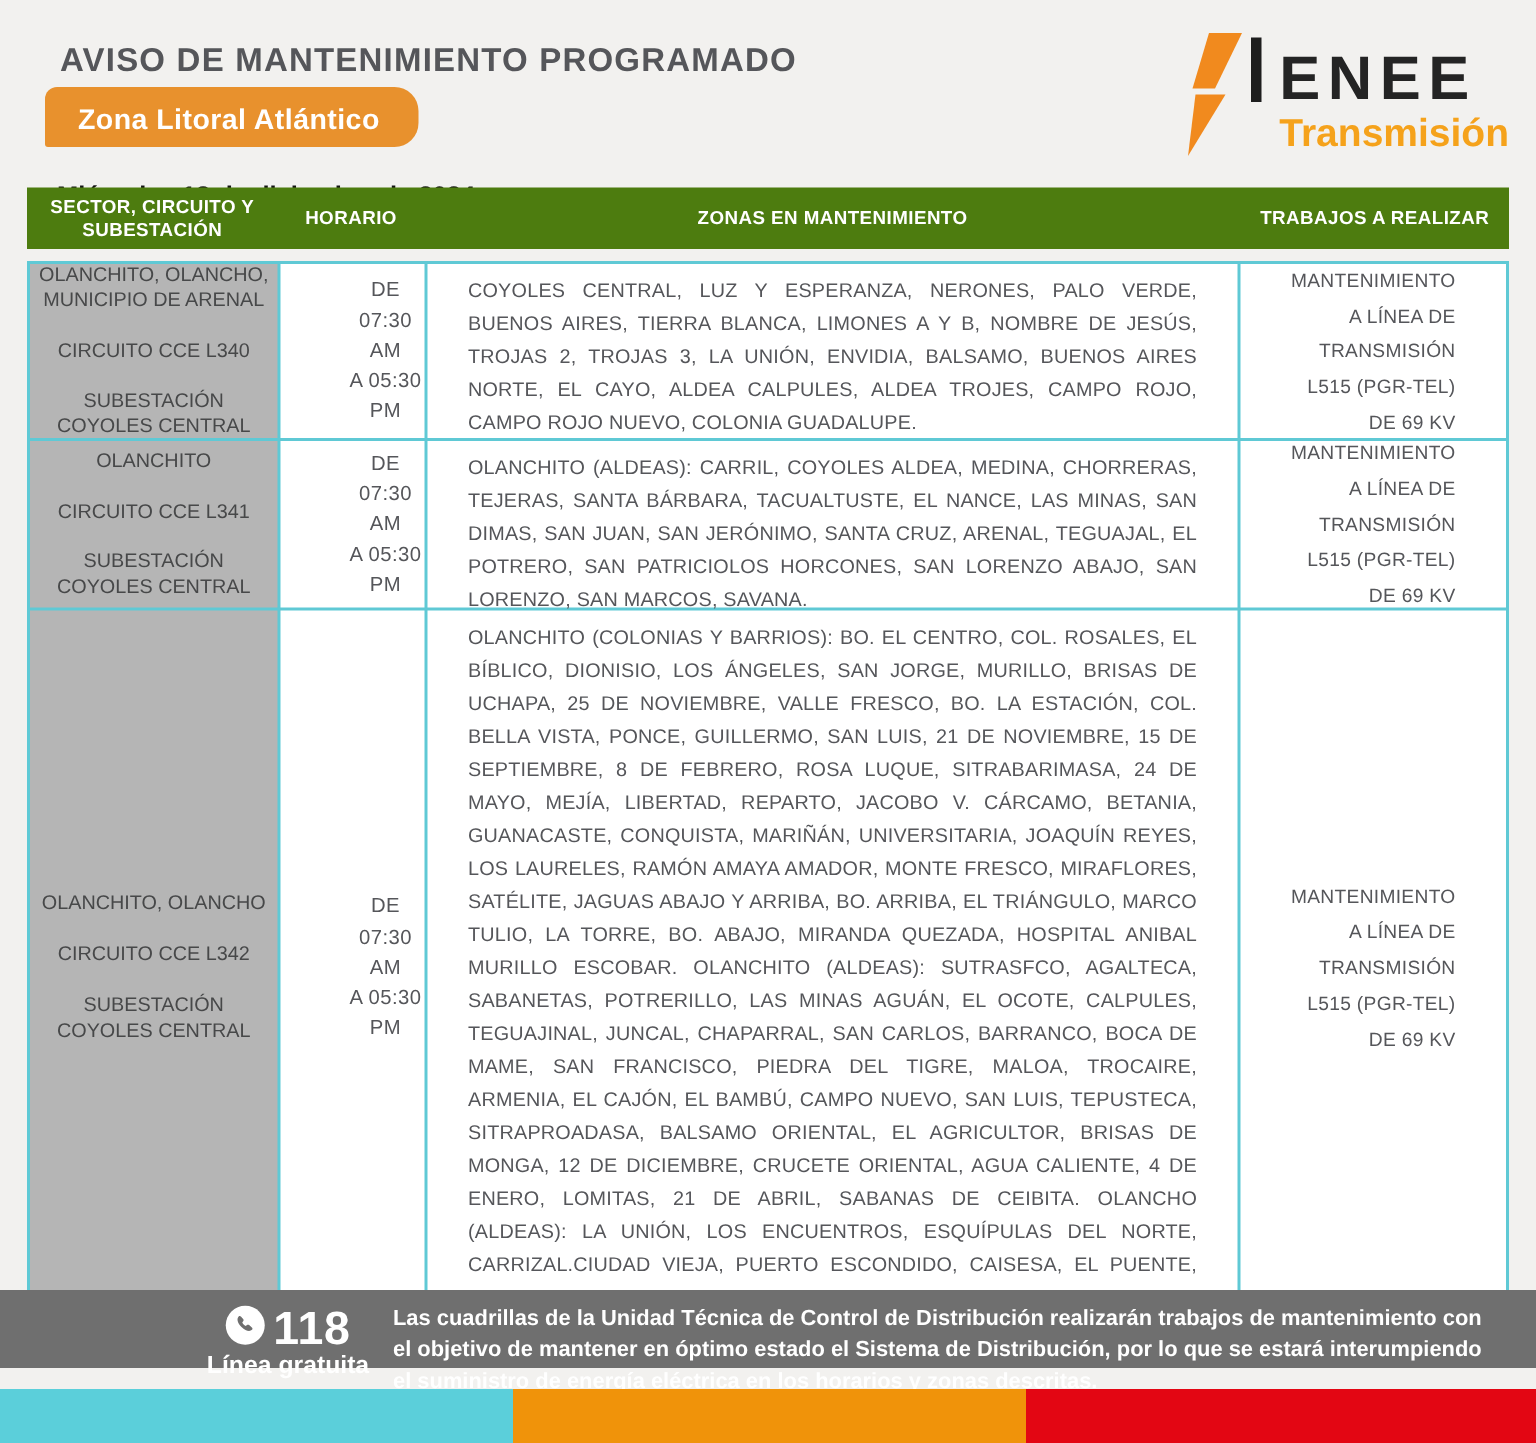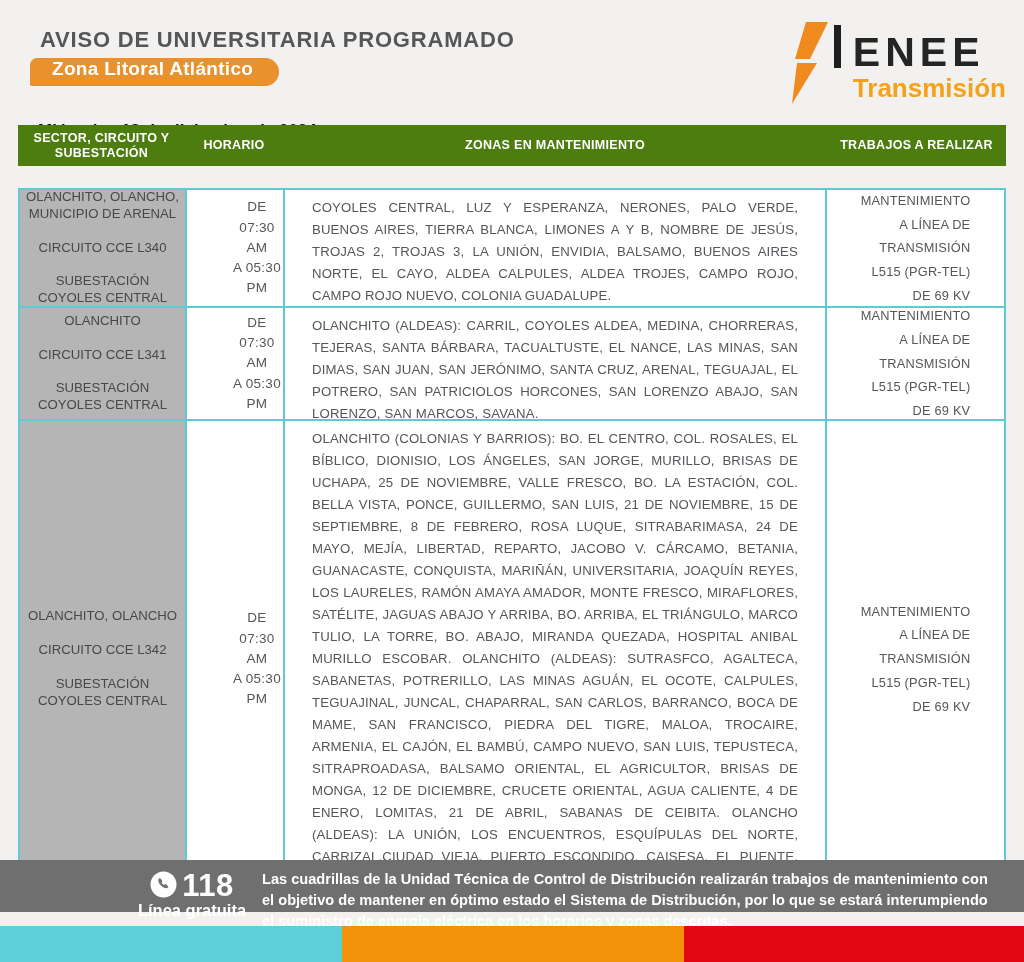--- a/index.html
+++ b/index.html
@@ -10,40 +10,40 @@
     font-family:"Liberation Sans","DejaVu Sans",sans-serif;
   }
   .title {
     position:absolute; left:40px; top:27px;
     font-size:22px; font-weight:bold; color:#55565A; letter-spacing:0.8px;
   }
   .badge {
     position:absolute; left:30px; top:58px;
     background:#E8912D; color:#FFFFFF;
     font-size:19px; font-weight:bold; letter-spacing:0.3px;
-    padding:0 26px 6px 22px;
+    padding:12px 26px 6px 22px;
     border-radius:8px 16px 16px 2px;
   }
   .date {
     position:absolute; left:38px; top:94px;
     font-size:17px; font-weight:bold; color:#141414;margin-top:27px;
   }
   .logo { position:absolute; right:18px; top:22px; display:flex; align-items:flex-start; gap:7px; }
   .logo-text { display:flex; flex-direction:column;margin-top:11px; }
   .logo-brand { font-size:41px; font-weight:bold; color:#242424; letter-spacing:5px; line-height:0.95; }
   .logo-division { font-size:26px; font-weight:bold; color:#F5A21B; margin-top:1px; }
 
   .maint-table { position:absolute; left:18px; top:125px; width:988px; }
   .t-head {
     display:grid; grid-template-columns:167px 98px 544px 179px;
     background:#4d7c0f; height:41px; align-items:center;
   }
   .th { color:#fff; font-weight:bold; font-size:12.5px; text-align:center; line-height:1.15; letter-spacing:0.3px; white-space:pre-line; }
   .t-body {
-    margin-top:22px;
+    margin-top:8px;
     display:grid; grid-template-columns:165px 96px 540px 177px;
     grid-template-rows:116px 111px auto;
     gap:2px; background:#5FC9D5; border:2px solid #5FC9D5;
   }
   .cell { background:#FFFFFF; }
   .cell-sector {
     background:#B5B5B5; color:#474849; font-size:13.2px;
     display:flex; align-items:center; justify-content:center;
     text-align:center; white-space:pre-line; line-height:1.28; padding:4px;
   }
@@ -75,21 +75,21 @@
   .bars { position:absolute; left:0; top:926px; width:1024px; height:36px; display:flex; }
   .bar-cyan   { width:342px; background:#5BCFDA; }
   .bar-orange { width:342px; background:#F0930A; }
   .bar-red    { flex:1;      background:#E30613; }
 </style>
 </head>
 <body>
 
 <div class="page">
 
-  <div class="title">AVISO DE UNIVERSITARIA PROGRAMADO</div>
+  <div class="title">AVISO DE MANTENIMIENTO PROGRAMADO</div>
   <div class="badge">Zona Litoral Atlántico</div>
   <div class="date">Miércoles 18 de diciembre de 2024</div>
 
   <div class="logo">
     <span>
       <svg width="58" height="82" viewBox="0 0 58 82">
         <polygon points="18,0 40,0 22,37 7,37" fill="#F18A1E"></polygon>
         <polygon points="9,41 29,41 4,82" fill="#F18A1E"></polygon>
         <rect x="46" y="3" width="7" height="43" fill="#1E1E1E"></rect>
       </svg>

